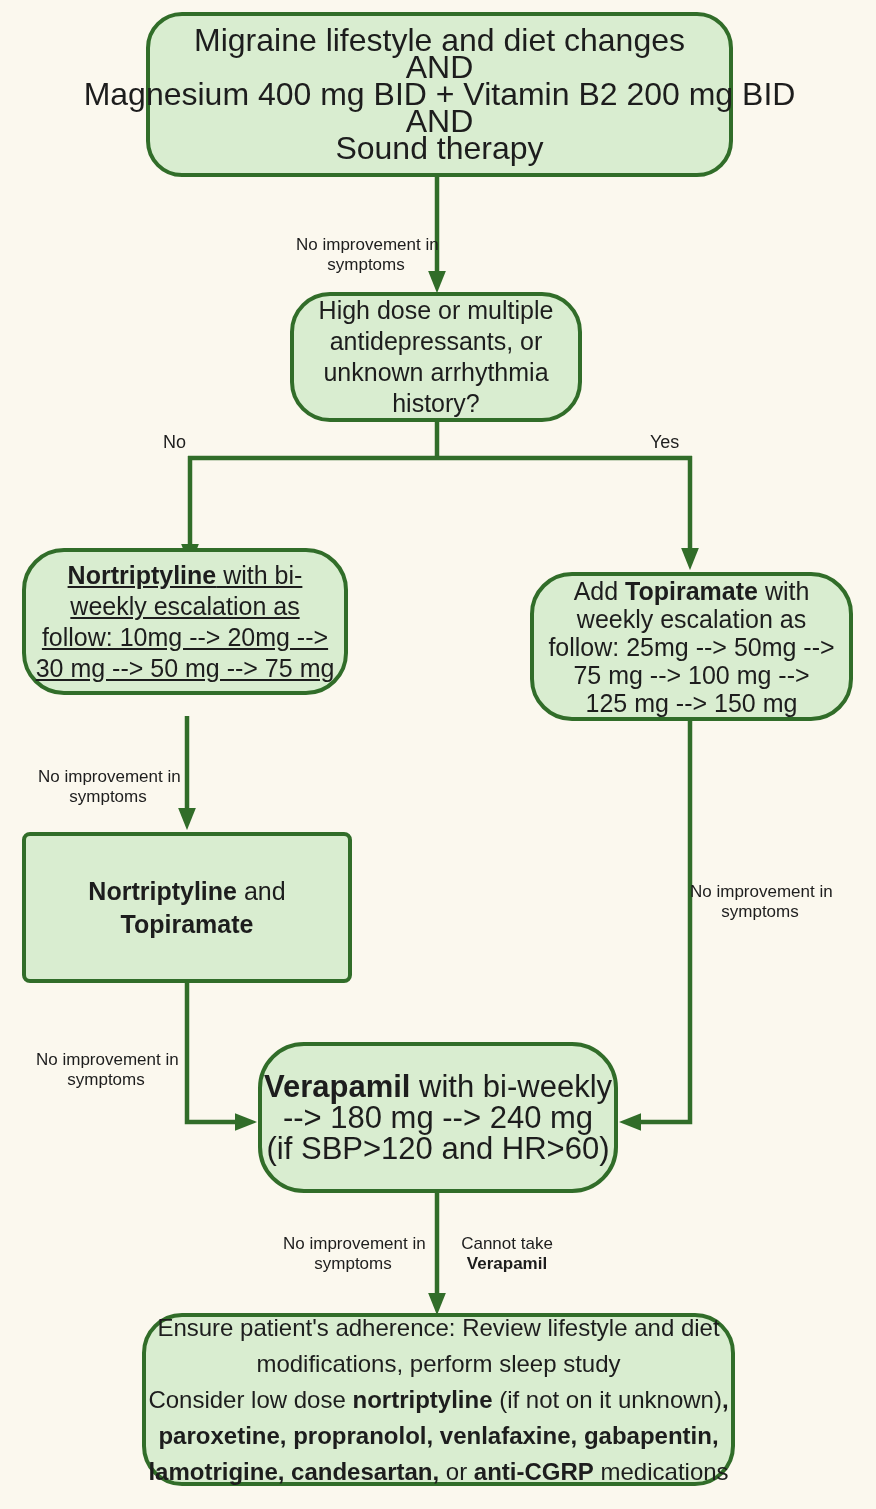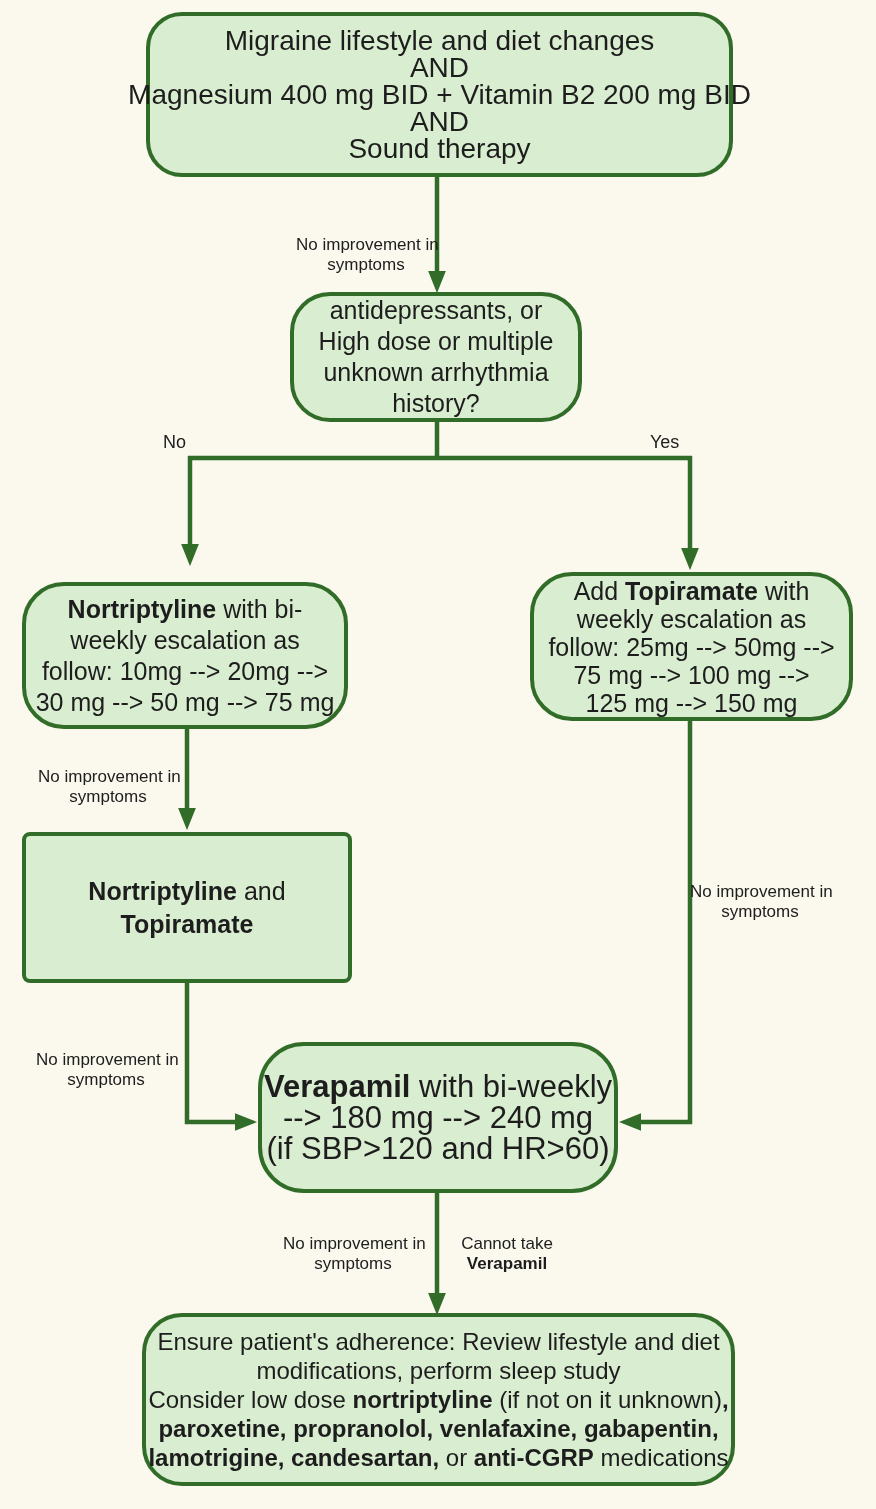--- a/index.html
+++ b/index.html
@@ -24,27 +24,27 @@
     border:4px solid var(--box_border);
     display:flex;flex-direction:column;align-items:center;justify-content:center;
     text-align:center;
   }
   .box .line{white-space:pre;}
   .b{font-weight:bold;}
   .edge-label{position:absolute;font-size:17px;line-height:20px;text-align:center;margin-top:10px;}
   .edge-label .line{white-space:pre;}
   .branch-label{position:absolute;font-size:18px;line-height:20px;}
 
-  .box-start{left:146px;top:12px;width:587px;height:165px;border-radius:36px;font-size:28px;line-height:27px;}
+  .box-start{left:146px;top:12px;width:587px;height:165px;border-radius:36px;font-size:32px;line-height:27px;}
   .box-decision{left:290px;top:292px;width:292px;height:130px;border-radius:40px;font-size:25px;line-height:31px;}
-  .box-nortriptyline{left:22px;top:582px;width:326px;height:147px;border-radius:42px;font-size:25px;line-height:31px;}
+  .box-nortriptyline{left:22px;top:548px;width:326px;height:147px;border-radius:42px;font-size:25px;line-height:31px;text-decoration:underline;}
   .box-topiramate{left:530px;top:572px;width:323px;height:149px;border-radius:42px;font-size:25px;line-height:28px;}
   .box-combo{left:22px;top:832px;width:330px;height:151px;border-radius:8px;font-size:25px;line-height:33px;}
   .box-verapamil{left:258px;top:1042px;width:360px;height:151px;border-radius:46px;font-size:31px;line-height:31px;}
-  .box-final{left:142px;top:1313px;width:593px;height:173px;border-radius:40px;font-size:24px;line-height:29px;}
+  .box-final{left:142px;top:1313px;width:593px;height:173px;border-radius:40px;font-size:24px;line-height:29px;gap:7px;}
 
   .lbl-top{left:296px;top:225px;width:140px;}
   .lbl-no{left:163px;top:432px;}
   .lbl-yes{left:650px;top:432px;}
   .lbl-left1{left:38px;top:757px;width:140px;}
   .lbl-left2{left:36px;top:1040px;width:140px;}
   .lbl-right{left:690px;top:872px;width:140px;}
   .lbl-bottomleft{left:283px;top:1224px;width:140px;}
   .lbl-cannot{left:452px;top:1224px;width:110px;}
 </style>
@@ -79,22 +79,22 @@
       <div class="line"><span>AND</span></div>
       <div class="line"><span>Sound therapy</span></div>
     </div>
 
   <div class="edge-label lbl-top">
       <div class="line"><span>No improvement in</span></div>
       <div class="line"><span>symptoms</span></div>
     </div>
 
   <div class="box box-decision">
+      <div class="line"><span>High dose or multiple</span></div>
       <div class="line"><span>antidepressants, or</span></div>
-      <div class="line"><span>High dose or multiple</span></div>
       <div class="line"><span>unknown arrhythmia</span></div>
       <div class="line"><span>history?</span></div>
     </div>
 
   <div class="branch-label lbl-no">No</div>
   <div class="branch-label lbl-yes">Yes</div>
 
   <div class="box box-nortriptyline">
       <div class="line"><span class="b">Nortriptyline</span><span> with bi-</span></div>
       <div class="line"><span>weekly escalation as</span></div>

